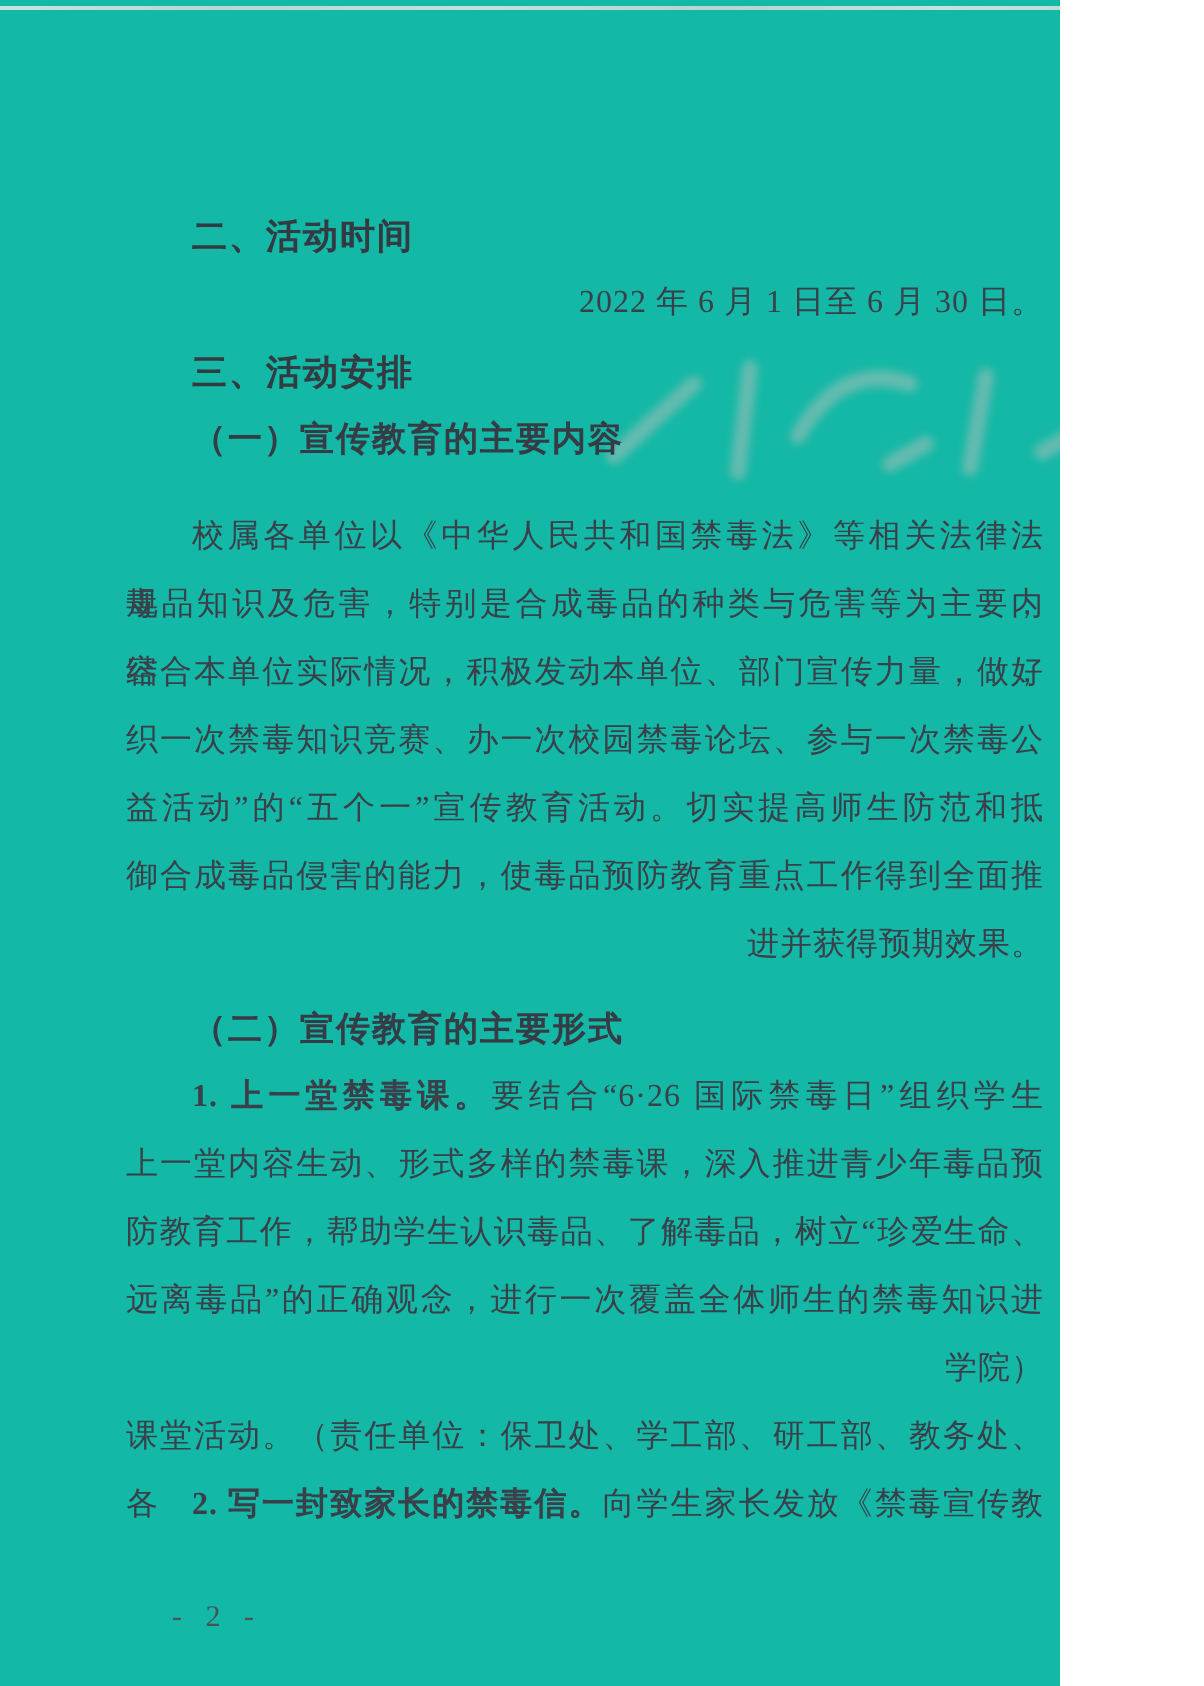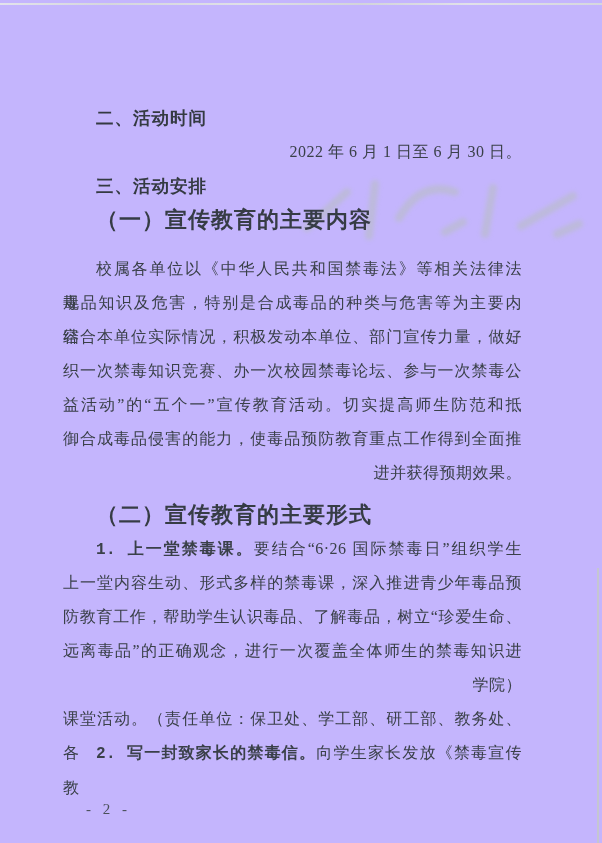--- a/index.html
+++ b/index.html
@@ -1,20 +1,20 @@
 <!DOCTYPE html>
 <html><head>
 <meta charset="utf-8">
 <style>
   html, body { margin: 0; padding: 0; background: #ffffff; }
   .page {
     position: relative;
-    width: 602px;
+    width: 530px;
     height: 843px;
-    background: #c4b5fd;
+    background: #14b8a6;
     overflow: hidden;
     font-family: "Liberation Serif", serif;
     color: #3a4049;
   }
   
   .scanline-top {
     position: absolute; top: 3px; left: 0;
     width: 602px; height: 2px;
     background: linear-gradient(90deg, #e8ebe8 0%, #d8dcd8 18%, #e4e7e4 40%, #d5d9d5 60%, #e6e9e6 78%, #d9ddd9 100%);
     opacity: .85;
@@ -50,26 +50,26 @@
   .hei {
     font-family: "Liberation Sans", "DejaVu Sans", sans-serif;
     font-weight: bold;
     font-size: 17.5px;
     letter-spacing: 1px;
     color: #343a42;
     text-align: left; text-align-last: auto;
   }
   .kai {
     font-weight: bold;
-    font-size: 22px;
+    font-size: 17px;
     letter-spacing: 1px;
     color: #363c45;
     text-align: left; text-align-last: auto;
   }
-  .b { font-weight: bold; font-family: Liberation Mono, monospace; }
+  .b { font-weight: bold; }
   .m1 { margin-top: 15px; }
   .m2 { margin-top: 8px; }
   .page-num {
     position: absolute;
     left: 86px; top: 801px;
     font-size: 15px;
     letter-spacing: 4px;
     color: #4a505a;
   }
 </style>

